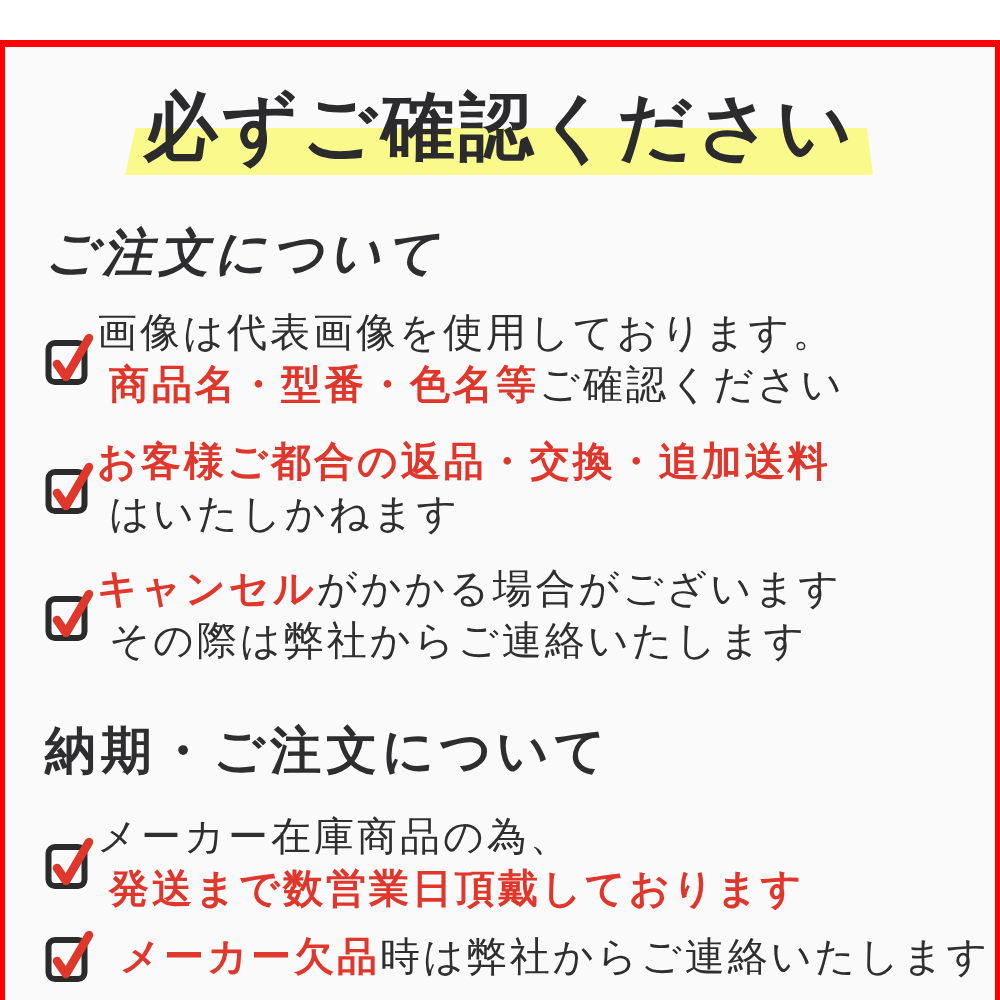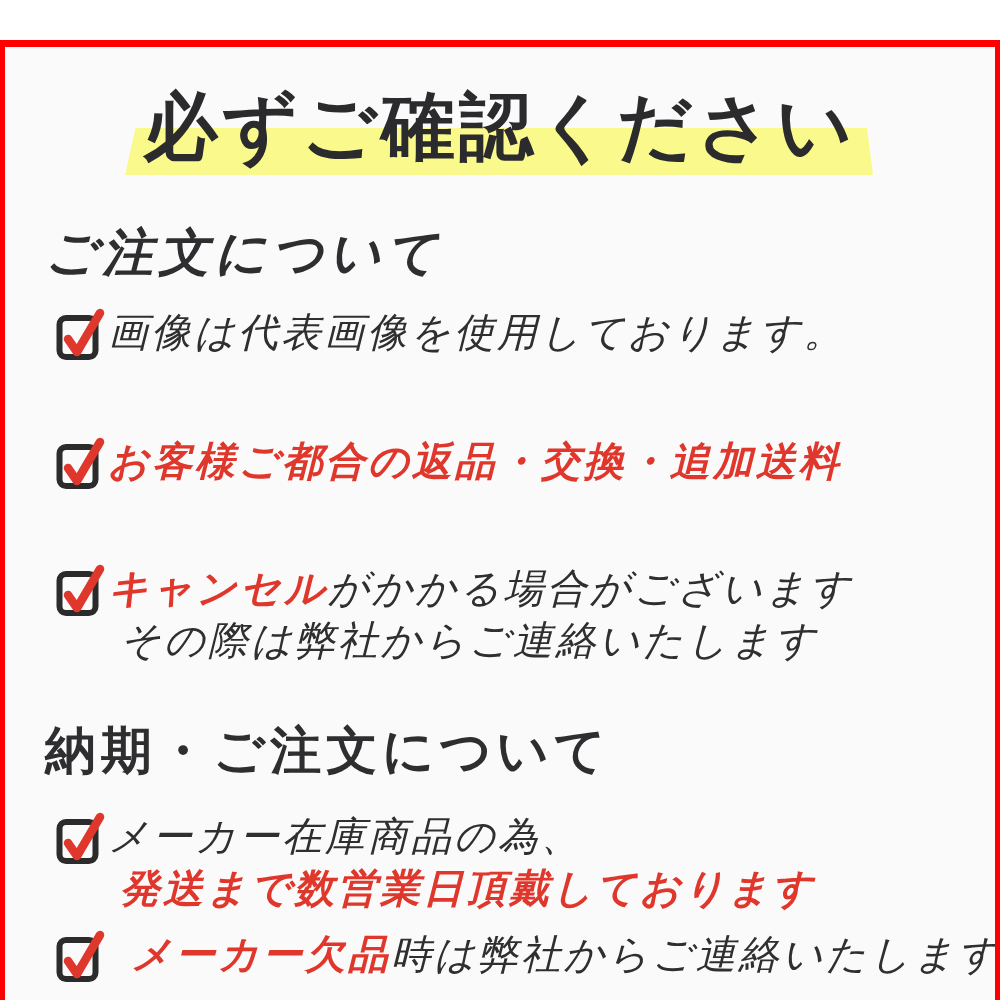--- a/index.html
+++ b/index.html
@@ -34,21 +34,21 @@
   
   .heading{
     position:absolute;left:40px;margin:0;
     font-size:51px;line-height:56px;font-weight:bold;
     letter-spacing:5px;color:#2e2e30;
   }
   .h-order{top:177px;font-style:italic;}
   .h-stock{top:675px;}
 
   
-  .item{position:absolute;left:51px;display:flex;align-items:flex-start;font-style:italic;}
+  .item{position:absolute;left:40px;display:flex;align-items:center;}
   .b1{top:259px;} .b2{top:388px;} .b3{top:515px;} .b4{top:763px;} .b5{top:881px;gap:23px;}
 
   .checkbox{display:block;width:46px;height:54px;margin-top:1px;flex:0 0 auto;}
   .checkbox svg{display:block;overflow:visible;}
 
   .lines{margin-left:6px;}
   .lines p{margin:0;font-size:40px;line-height:52px;letter-spacing:3px;white-space:nowrap;}
   .indent{padding-left:12px;}
   .red{color:var(--red,#e0372c);font-weight:bold;}
   .black{color:var(--ink,#2f2f30);}
@@ -73,32 +73,34 @@
 
   <div class="item b1">
     <span class="checkbox">
       <svg width="46" height="54" viewBox="0 0 46 54" xmlns="http://www.w3.org/2000/svg">
         <rect x="3.5" y="11" width="36" height="39" rx="6.5" fill="none" style="stroke:var(--box,#2b2b2b)" stroke-width="6"></rect>
         <polyline points="12,32 21,45 44,6" fill="none" style="stroke:var(--red,#e0372c)" stroke-width="8.5" stroke-linecap="round" stroke-linejoin="round"></polyline>
       </svg>
     </span>
     <div class="lines">
       <p><span class="black">画像は代表画像を使用しております。</span></p>
+      <p class="indent"><span class="red">商品名・型番・色名等</span><span class="black">ご確認ください</span></p>
     </div>
   </div>
 
   <div class="item b2">
     <span class="checkbox">
       <svg width="46" height="54" viewBox="0 0 46 54" xmlns="http://www.w3.org/2000/svg">
         <rect x="3.5" y="11" width="36" height="39" rx="6.5" fill="none" style="stroke:var(--box,#2b2b2b)" stroke-width="6"></rect>
         <polyline points="12,32 21,45 44,6" fill="none" style="stroke:var(--red,#e0372c)" stroke-width="8.5" stroke-linecap="round" stroke-linejoin="round"></polyline>
       </svg>
     </span>
     <div class="lines">
       <p><span class="red">お客様ご都合の返品・交換・追加送料</span></p>
+      <p class="indent"><span class="black">はいたしかねます</span></p>
     </div>
   </div>
 
   <div class="item b3">
     <span class="checkbox">
       <svg width="46" height="54" viewBox="0 0 46 54" xmlns="http://www.w3.org/2000/svg">
         <rect x="3.5" y="11" width="36" height="39" rx="6.5" fill="none" style="stroke:var(--box,#2b2b2b)" stroke-width="6"></rect>
         <polyline points="12,32 21,45 44,6" fill="none" style="stroke:var(--red,#e0372c)" stroke-width="8.5" stroke-linecap="round" stroke-linejoin="round"></polyline>
       </svg>
     </span>

